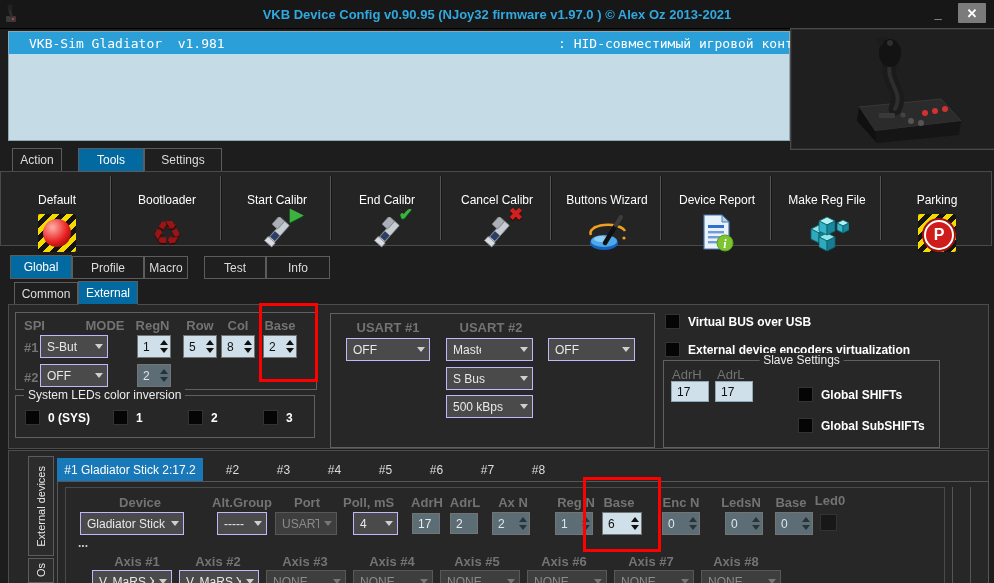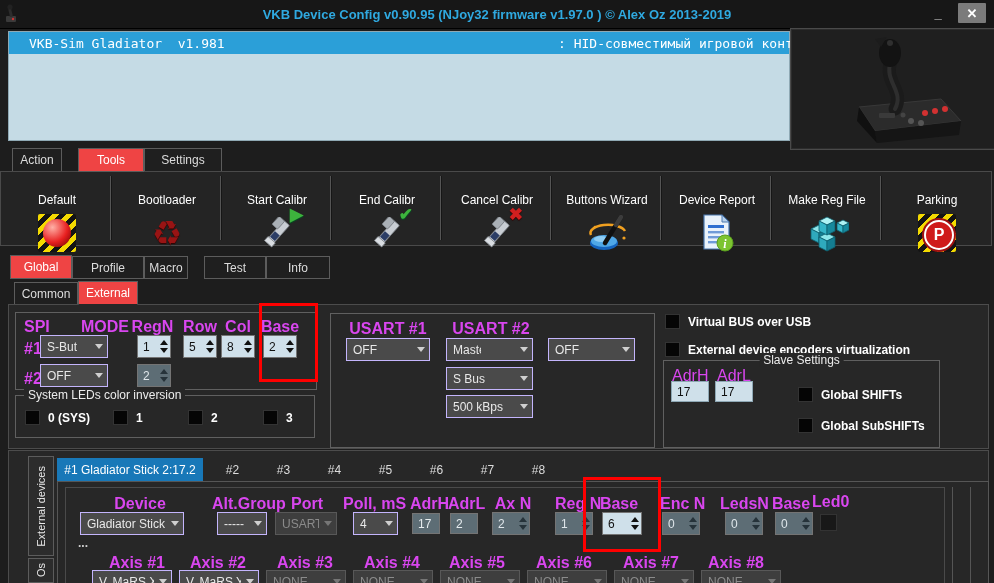--- a/index.html
+++ b/index.html
@@ -23,21 +23,21 @@
   .devrow .nm{padding-left:20px;white-space:pre;}
   .devrow .ds{position:absolute;left:549px;white-space:pre;}
 
   
   .joypanel{position:absolute;left:790px;top:28px;width:204px;height:120px;background:#1f1f1f;
             border:1px solid #4a4a4a;box-shadow:inset 0 0 0 1px #2c2c2c;}
 
   
   .tab{position:absolute;height:24px;box-sizing:border-box;display:flex;align-items:center;justify-content:center;
        font-size:12px;color:#dcdcdc;background:#1f1f1f;border:1px solid #5c5c5c;cursor:pointer;}
-  .tab.active{background:#ef4444;color:#fff;z-index:3;}
+  .tab.active{background:#0369a1;color:#fff;z-index:3;}
 
   
   .toolbar{position:absolute;left:0;top:171px;width:992px;height:75px;background:#242424;
            border:1px solid #4a4a4a;box-sizing:border-box;}
   .tbtn{position:absolute;top:175px;width:106px;height:68px;display:flex;flex-direction:column;align-items:center;cursor:pointer;margin-top:18px;}
   .tbtn .tlabel{font-size:12px;color:#fff;margin-bottom:3px;white-space:nowrap;}
   .ticon{position:relative;width:44px;height:46px;display:flex;align-items:center;justify-content:center;}
   .tsep{position:absolute;top:176px;height:64px;width:0;border-left:1px solid #555;border-right:1px solid #161616;}
 
   .hazard{width:38px;height:38px;border-radius:2px;
@@ -80,21 +80,21 @@
 
   
   .fld{position:absolute;height:21px;box-sizing:border-box;display:flex;align-items:center;padding-left:5px;font-size:12px;}
   .fld.light{background:#cfe0ea;border:1px solid #8ea8b5;color:#101010;}
   .fld.gray{background:#5d6d75;border:1px solid #747474;color:#e6ecef;}
 
   
   .chk{position:absolute;display:flex;align-items:center;gap:8px;color:#fff;font-size:12px;font-weight:bold;cursor:pointer;white-space:nowrap;}
   .chk .box{width:13px;height:13px;background:#050505;border:1px solid #333;flex:none;}
 
-  .hdr{position:absolute;font-weight:bold;color:#d946ef;font-size:16px;text-align:center;white-space:nowrap;}
+  .hdr{position:absolute;font-weight:bold;color:#737373;font-size:13px;text-align:center;white-space:nowrap;}
 
   
   .vtab{position:absolute;left:28px;width:26px;background:#2c2c2c;border:1px solid #5c5c5c;box-sizing:border-box;
         display:flex;align-items:center;justify-content:center;cursor:pointer;}
   .vtab span{writing-mode:vertical-rl;transform:rotate(180deg);font-size:11px;color:#e8e8e8;white-space:nowrap;}
   .dtab{position:absolute;top:458px;height:23px;display:flex;align-items:center;justify-content:center;
         font-size:12px;color:#dcdcdc;cursor:pointer;}
   .dtab.active{background:#1878b8;color:#fff;}
   .panel-line{position:absolute;background:#555;}
 
@@ -118,21 +118,21 @@
 
   <div class="titlebar">
     <span class="abs" style="left:4px;top:4px;">
       <svg width="14" height="19" viewBox="0 0 14 19">
         <rect x="2" y="12" width="10" height="6" rx="1" fill="#3a3a3a"></rect>
         <path d="M7,13 C8,9 5,8 6,4" stroke="#2c2c2c" stroke-width="3" fill="none"></path>
         <circle cx="6" cy="3" r="2.6" fill="#222"></circle>
         <circle cx="9" cy="15" r="1.2" fill="#c33"></circle>
       </svg>
     </span>
-    <div class="title">VKB Device Config v0.90.95 (NJoy32 firmware v1.97.0 ) © Alex Oz 2013-2019</div>
+    <div class="title">VKB Device Config v0.90.95 (NJoy32 firmware v1.97.0 ) © Alex Oz 2013-2021</div>
     <div class="winbtn btn-min">_</div>
     <div class="winbtn btn-close">✕</div>
   </div>
 
   <div class="devlist">
     <div class="devrow">
       <span class="nm">VKB-Sim Gladiator  v1.981</span>
       <span class="ds">: HID-совместимый игровой контроллер</span>
     </div>
   </div>

